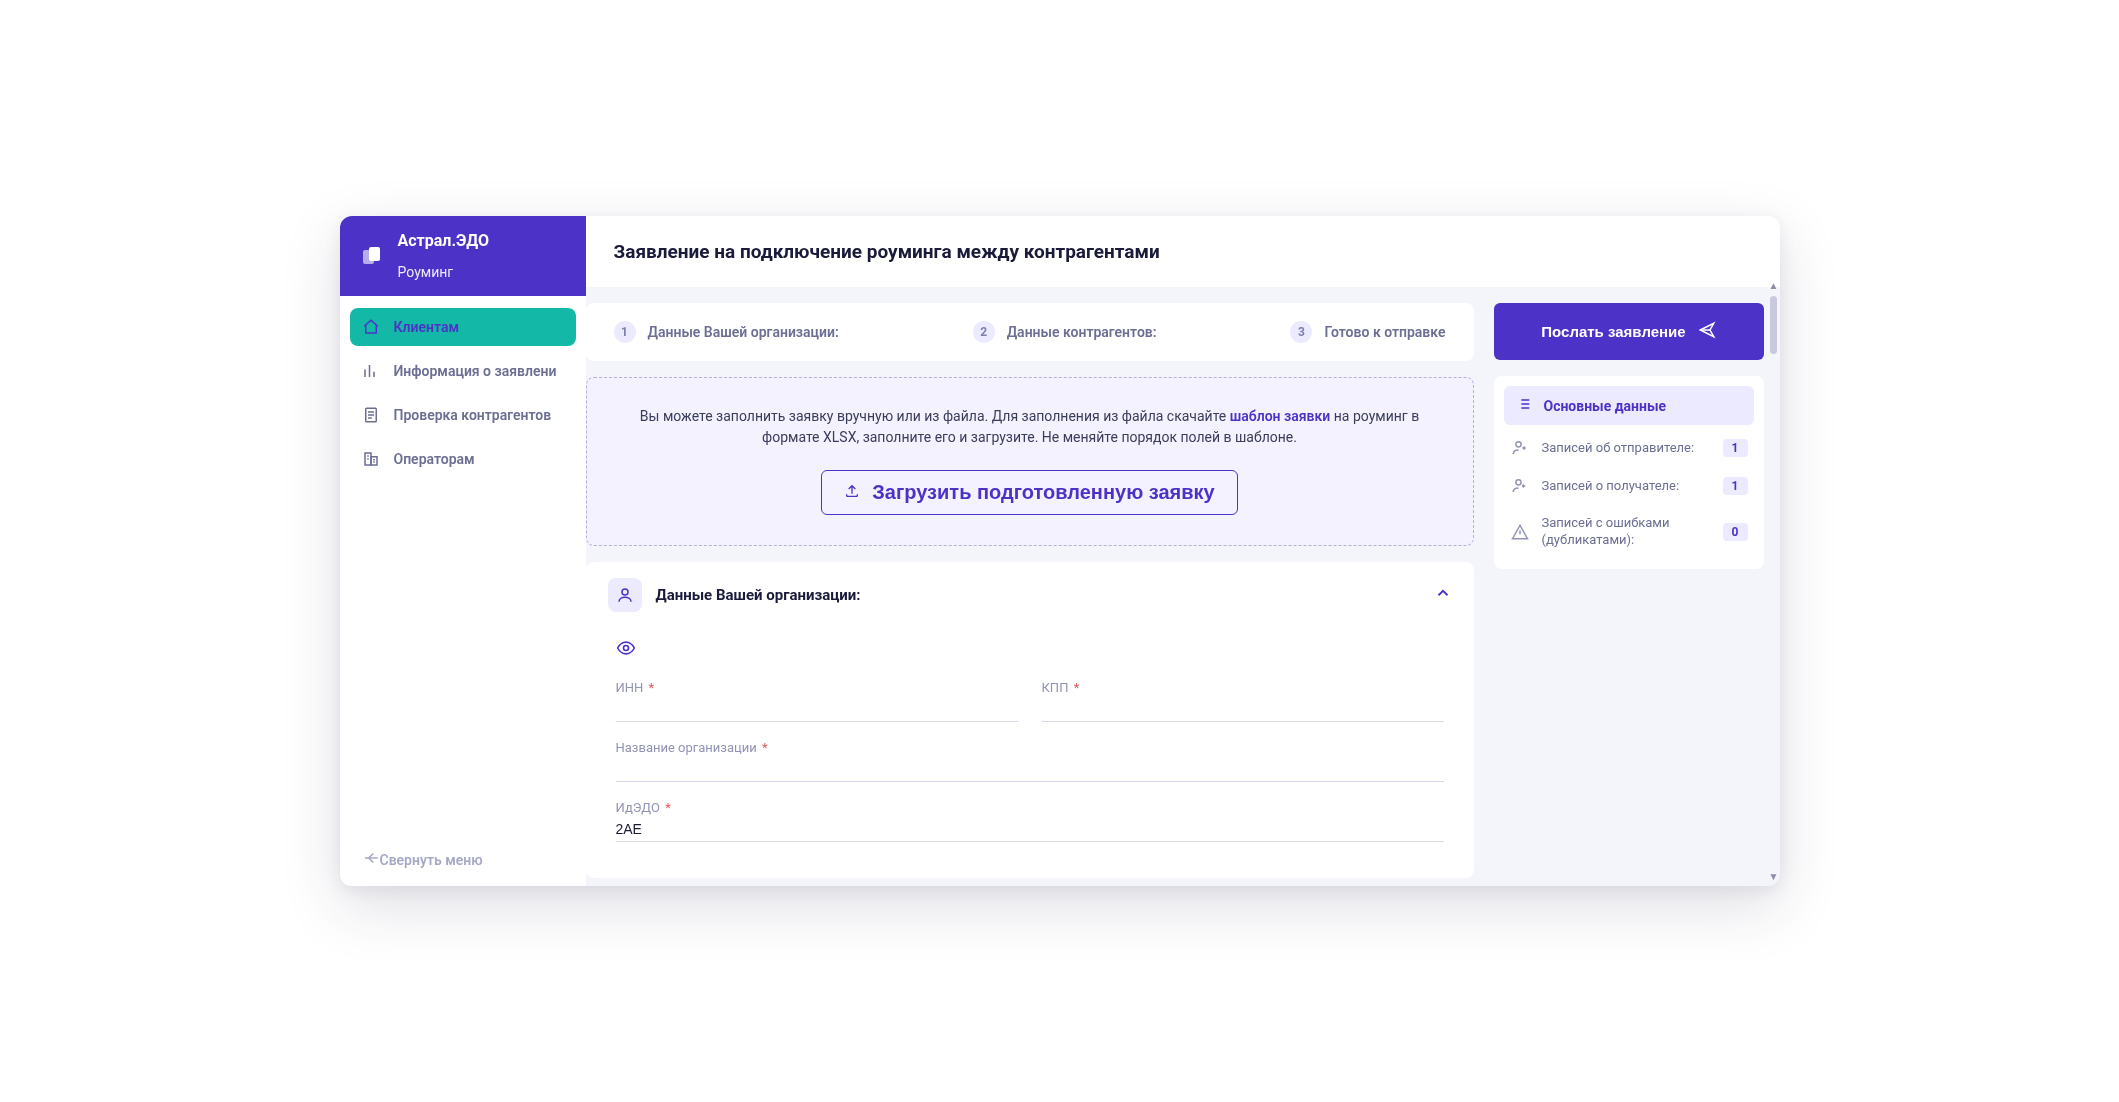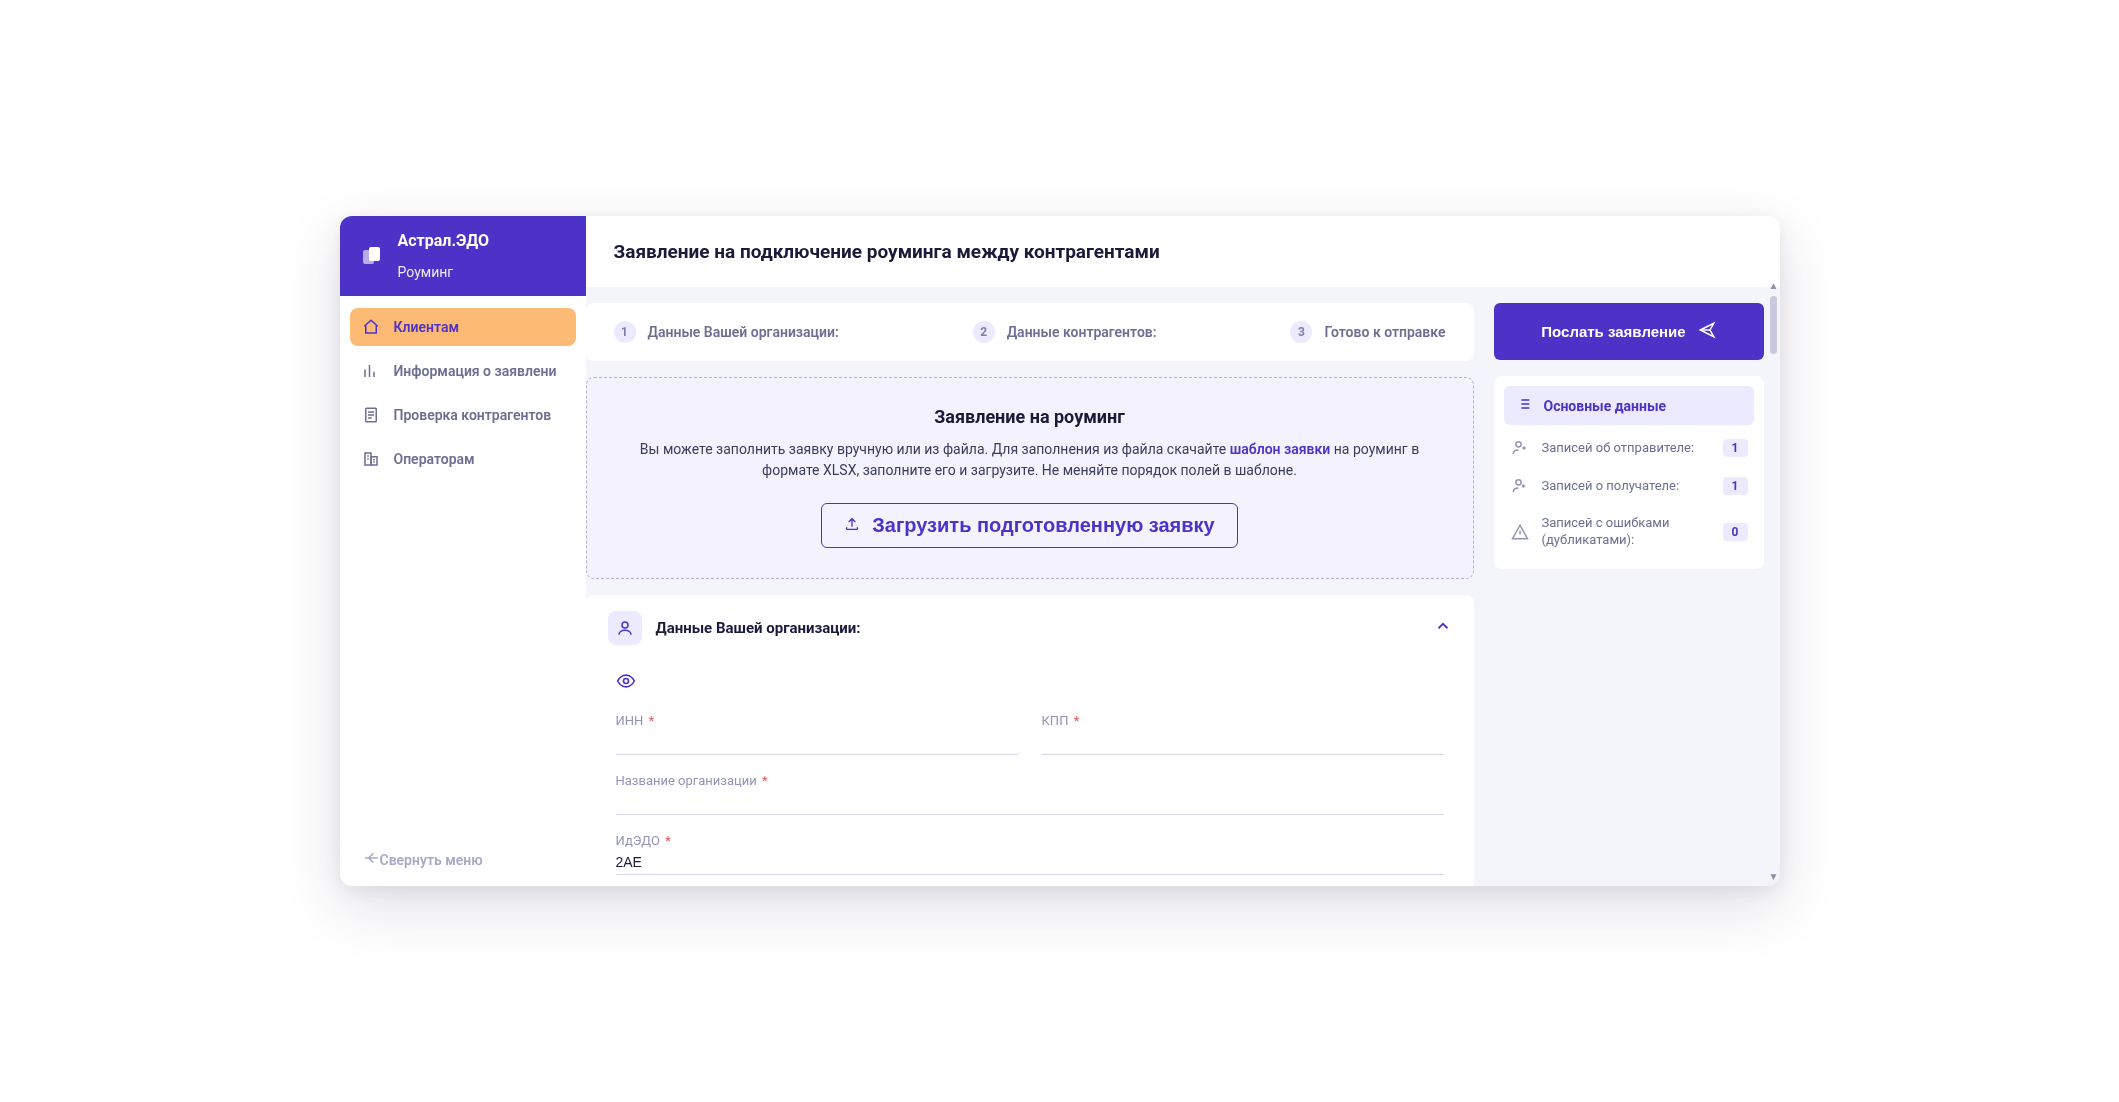--- a/index.html
+++ b/index.html
@@ -50,21 +50,21 @@
     align-items: center;
     gap: 14px;
     padding: 10px 12px;
     border-radius: 8px;
     color: #6c6f93;
     font-size: 14px;
     cursor: pointer;
     margin-bottom: 6px;
     font-weight: 600;
   }
-  .nav-item.active { background: #fdba74; color: #4d32c8; }
+  .nav-item.active { background: #14b8a6; color: #4d32c8; }
   .nav-item .nic { width: 18px; height: 18px; display:flex;align-items:center;justify-content:center;flex-shrink:0; }
   .collapse-row {
     display: flex; align-items: center; 
     padding: 16px 22px; color: #a6a9c5; font-size: 14px; font-weight: 600;
     cursor: pointer;
   }
   
   .main {
     flex: 1;
     display: flex;
@@ -305,21 +305,20 @@
             <span class="step-num">2</span>
             <span>Данные контрагентов:</span>
           </div>
           <div class="step">
             <span class="step-num">3</span>
             <span>Готово к отправке</span>
           </div>
         </div>
 
         <div class="intro-card">
-          <div class="intro-title">Заявление на роуминг</div>
           <div class="intro-text">
             <span>Вы можете заполнить заявку вручную или из файла. Для заполнения из файла скачайте </span><a href="#">шаблон заявки</a><span> на роуминг в формате XLSX, заполните его и загрузите. Не меняйте порядок полей в шаблоне.</span>
           </div>
           <button class="upload-btn">
             <span>
               <svg viewBox="0 0 24 24" width="16" height="16" fill="none" stroke="currentColor" stroke-width="2">
                   <path d="M12 16V4M7 9l5-5 5 5"></path>
                   <path d="M4 17v2a1 1 0 0 0 1 1h14a1 1 0 0 0 1-1v-2"></path>
                 </svg>
             </span>

